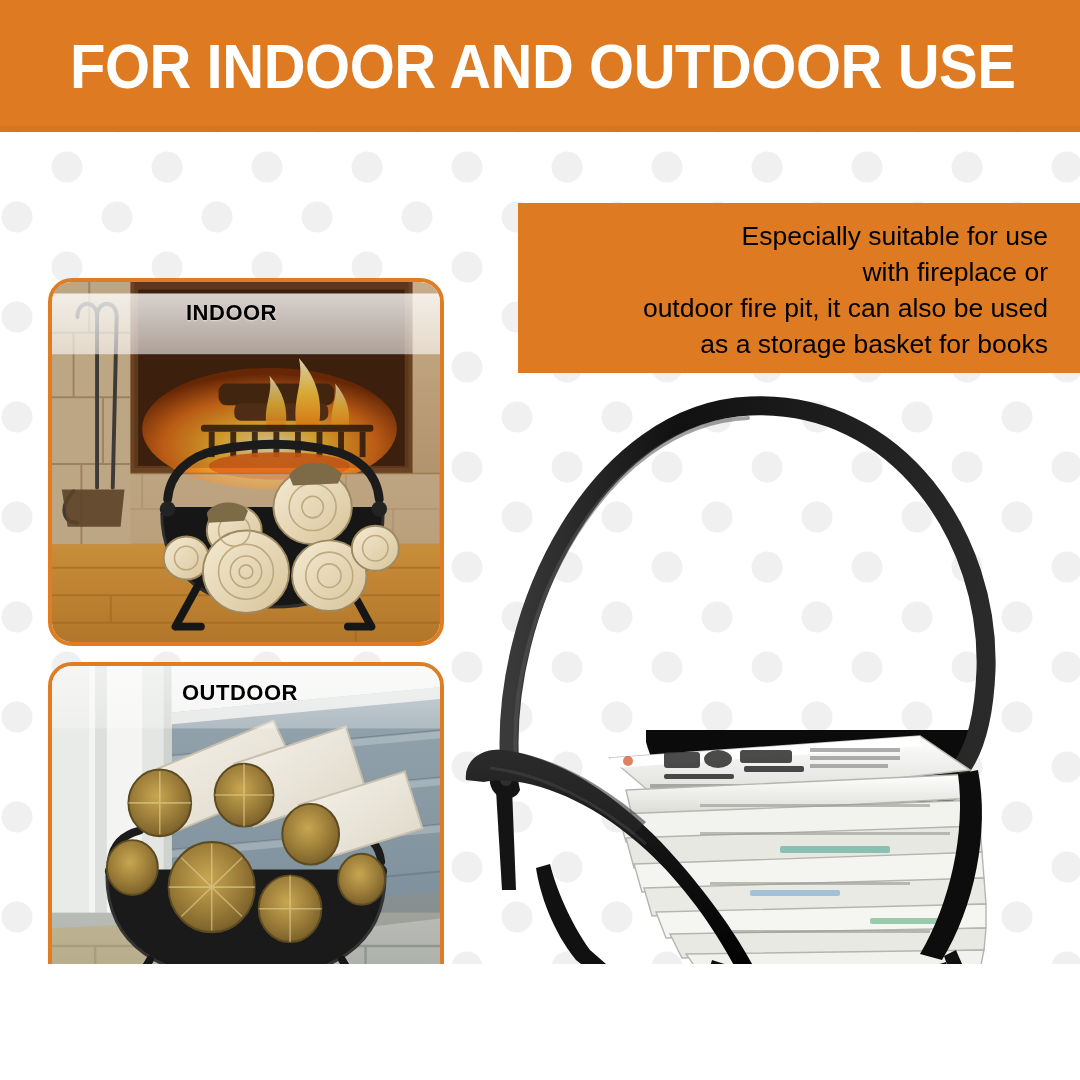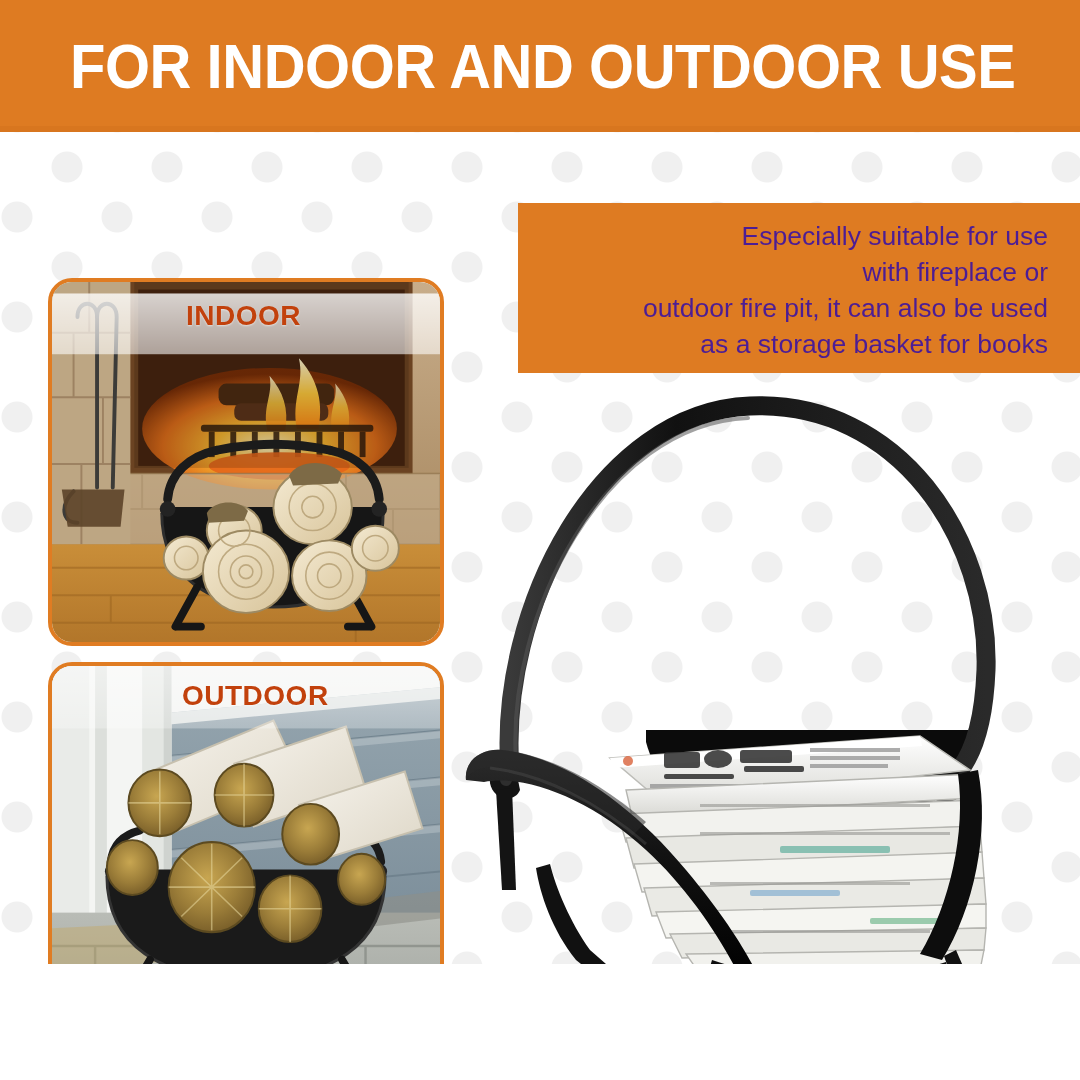--- a/index.html
+++ b/index.html
@@ -42,39 +42,39 @@
   }
   
   .copy-box{
     position:absolute;left:518px;top:203px;width:562px;height:170px;
     background:#de7b22;
     box-sizing:border-box;
     padding:14px 32px 10px 18px;
     display:flex;align-items:center;justify-content:flex-end;
   }
   .copy-text{
-    color:#4c1d95;text-align:right;
+    color:#000000;text-align:right;
     font-size:26.5px;line-height:36px;font-weight:normal;
     white-space:pre-line;
   }
   
   .card{
     position:absolute;
     border:4px solid #e07c22;
     border-radius:24px;
     overflow:hidden;
     box-sizing:border-box;
     background:#ffffff;
   }
   #card-indoor{left:48px;top:278px;width:396px;height:368px;}
   #card-outdoor{left:48px;top:662px;width:396px;height:368px;}
   .card svg{display:block;width:100%;height:100%;}
   .card-label{
     position:absolute;z-index:5;
-    font-size:28px;font-weight:bold;color:#c2410c;
+    font-size:22px;font-weight:bold;color:#000000;
     letter-spacing:0.5px;
     text-shadow:0 1px 2px rgba(255,255,255,0.55);
   }
   #label-indoor{left:186px;top:300px;}
   #label-outdoor{left:182px;top:680px;}
   
   .hero{
     position:absolute;left:450px;top:370px;width:630px;height:660px;
   }
   .hero svg{display:block;width:100%;height:100%;}

